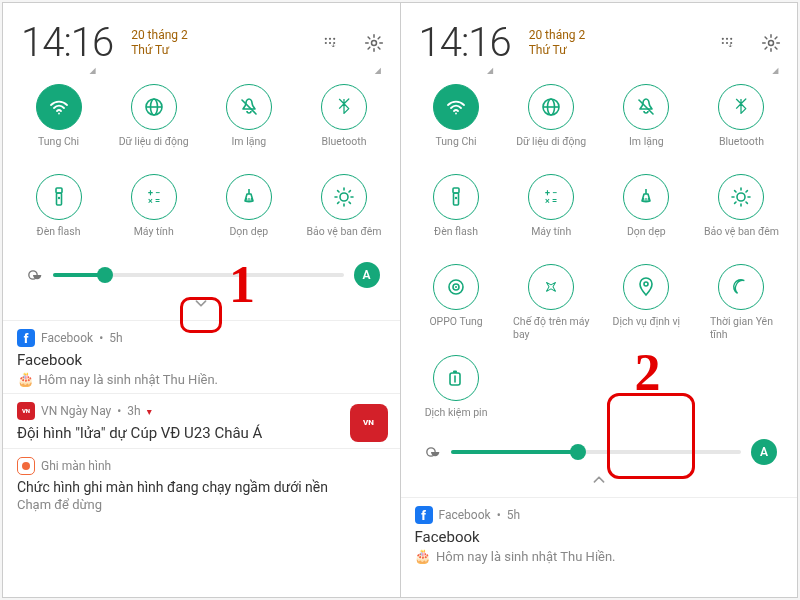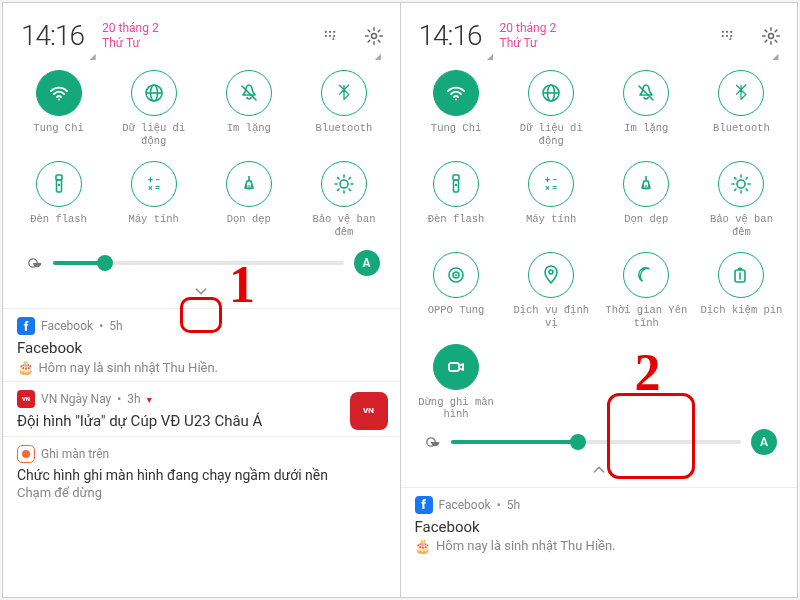--- a/index.html
+++ b/index.html
@@ -1,29 +1,29 @@
 <!DOCTYPE html>
 <html><head>
 <meta charset="utf-8">
 <style>
   * { margin: 0; padding: 0; box-sizing: border-box; font-family: -apple-system, BlinkMacSystemFont, "Segoe UI", Roboto, Arial, sans-serif; }
   body { background: #f5f5f5; display: flex; justify-content: center; align-items: center; width: 800px; height: 600px; }
   .wrap { display: flex; border: 1px solid #ccc; background: #fff; width: 796px; height: 596px; }
   .pane { width: 398px; height: 594px; background: #fff; position: relative; overflow: hidden; }
   .sep { width: 1px; background: #ccc; }
   .statusbar { display: flex; align-items: center; padding: 16px 16px 6px 18px; gap: 12px; }
-  .time { font-size: 28px; font-weight: 300; color: #333; letter-spacing: -1px; }
-  .date { display: flex; flex-direction: column; font-size: 12px; color: #ec4899; line-height: 1.25; margin-left: 6px; }
+  .time { font-size: 40px; font-weight: 300; color: #333; letter-spacing: -1px; }
+  .date { display: flex; flex-direction: column; font-size: 12px; color: #a16207; line-height: 1.25; margin-left: 6px; }
   .topicons { margin-left: auto; display: flex; gap: 24px; align-items: center; color: #666; }
   .gear, .reorder { width: 20px; height: 20px; display: inline-flex; }
   .qs-grid { display: grid; grid-template-columns: repeat(4, 1fr); padding: 4px 8px 0 8px; row-gap: 0; }
   .qs { display: flex; flex-direction: column; align-items: center; justify-content: flex-start; padding: 8px 2px 6px 2px; position: relative; }
   .qs-circle { width: 46px; height: 46px; border-radius: 50%; border: 1.5px solid #15a87a; display: flex; align-items: center; justify-content: center; color: #15a87a; }
   .qs-circle.fill { background: #15a87a; color: #fff; }
-  .qs-label { margin-top: 6px; font-size: 10.5px; color: #888; text-align: center; line-height: 1.2; max-width: 86px; min-height: 24px; white-space: pre-line; display: flex; align-items: flex-start; justify-content: center; font-family: Liberation Mono, monospace; }
+  .qs-label { margin-top: 6px; font-size: 10.5px; color: #888; line-height: 1.2; max-width: 86px; min-height: 24px; white-space: pre-line; display: flex; align-items: flex-start; justify-content: center; }
   .signal { font-size: 8px; position: absolute; transform: translate(34px, -18px); color: #aaa; }
   svg { display: block; }
   .brightness { display: flex; align-items: center; padding: 6px 20px 2px 20px; gap: 10px; }
   .b-icon { width: 20px; height: 20px; color: #777; }
   .b-track { flex: 1; height: 4px; background: #e6e6e6; border-radius: 3px; position: relative; }
   .b-fill { position: absolute; top: 0; left: 0; height: 100%; background: #15a87a; border-radius: 3px; }
   .b-thumb { position: absolute; top: 50%; width: 16px; height: 16px; background: #15a87a; border-radius: 50%; transform: translate(-50%, -50%); }
   .b-auto { width: 26px; height: 26px; background: #15a87a; border-radius: 50%; display: flex; align-items: center; justify-content: center; color: #fff; font-size: 12px; font-weight: 600; }
   .chev-row { text-align: center; padding: 2px 0 2px 0; color: #999; position: relative; }
   .chev { display: inline-flex; width: 22px; height: 22px; align-items: center; justify-content: center; }
@@ -273,21 +273,21 @@
       </div>
       <div class="notif-title">Đội hình "lửa" dự Cúp VĐ U23 Châu Á</div>
       <div class="vn-thumb">VN</div>
     </div>
 
     <div class="notif">
       <div class="notif-h">
         <span class="rec-icon">
             <span class="rec-dot"></span>
           </span>
-        <span>Ghi màn trên</span>
+        <span>Ghi màn hình</span>
       </div>
       <div class="notif-title" style="font-size:14px">Chức hình ghi màn hình đang chạy ngầm dưới nền</div>
       <div class="notif-body">Chạm để dừng</div>
     </div>
 
     <div class="callout1"></div>
     <div class="num" style="left:226px; top:252px;">1</div>
   </div>
 
   <div class="sep"></div>
@@ -384,20 +384,29 @@
           <div class="qs-circle">
             <svg viewBox="0 0 24 24" width="24" height="24">
               <use href="#i-share"></use>
             </svg>
           </div>
           <div class="qs-label">OPPO Tung</div>
         </div>
         <div class="qs">
           <div class="qs-circle">
             <svg viewBox="0 0 24 24" width="24" height="24">
+              <use href="#i-airplane"></use>
+            </svg>
+          </div>
+          <div class="qs-label">Chế độ trên máy
+bay</div>
+        </div>
+        <div class="qs">
+          <div class="qs-circle">
+            <svg viewBox="0 0 24 24" width="24" height="24">
               <use href="#i-location"></use>
             </svg>
           </div>
           <div class="qs-label">Dịch vụ định vị</div>
         </div>
         <div class="qs">
           <div class="qs-circle">
             <svg viewBox="0 0 24 24" width="24" height="24">
               <use href="#i-moon"></use>
             </svg>
@@ -405,29 +414,20 @@
           <div class="qs-label">Thời gian Yên
 tĩnh</div>
         </div>
         <div class="qs">
           <div class="qs-circle">
             <svg viewBox="0 0 24 24" width="24" height="24">
               <use href="#i-battery"></use>
             </svg>
           </div>
           <div class="qs-label">Dịch kiệm pin</div>
-        </div>
-        <div class="qs">
-          <div class="qs-circle fill">
-            <svg viewBox="0 0 24 24" width="24" height="24">
-              <use href="#i-record"></use>
-            </svg>
-          </div>
-          <div class="qs-label">Dừng ghi màn
-hình</div>
         </div>
       </div>
 
     <div class="brightness" style="padding-top:2px">
       <span class="b-icon">
           <svg viewBox="0 0 24 24" width="20" height="20">
             <use href="#i-brightness"></use>
           </svg>
         </span>
       <div class="b-track">

